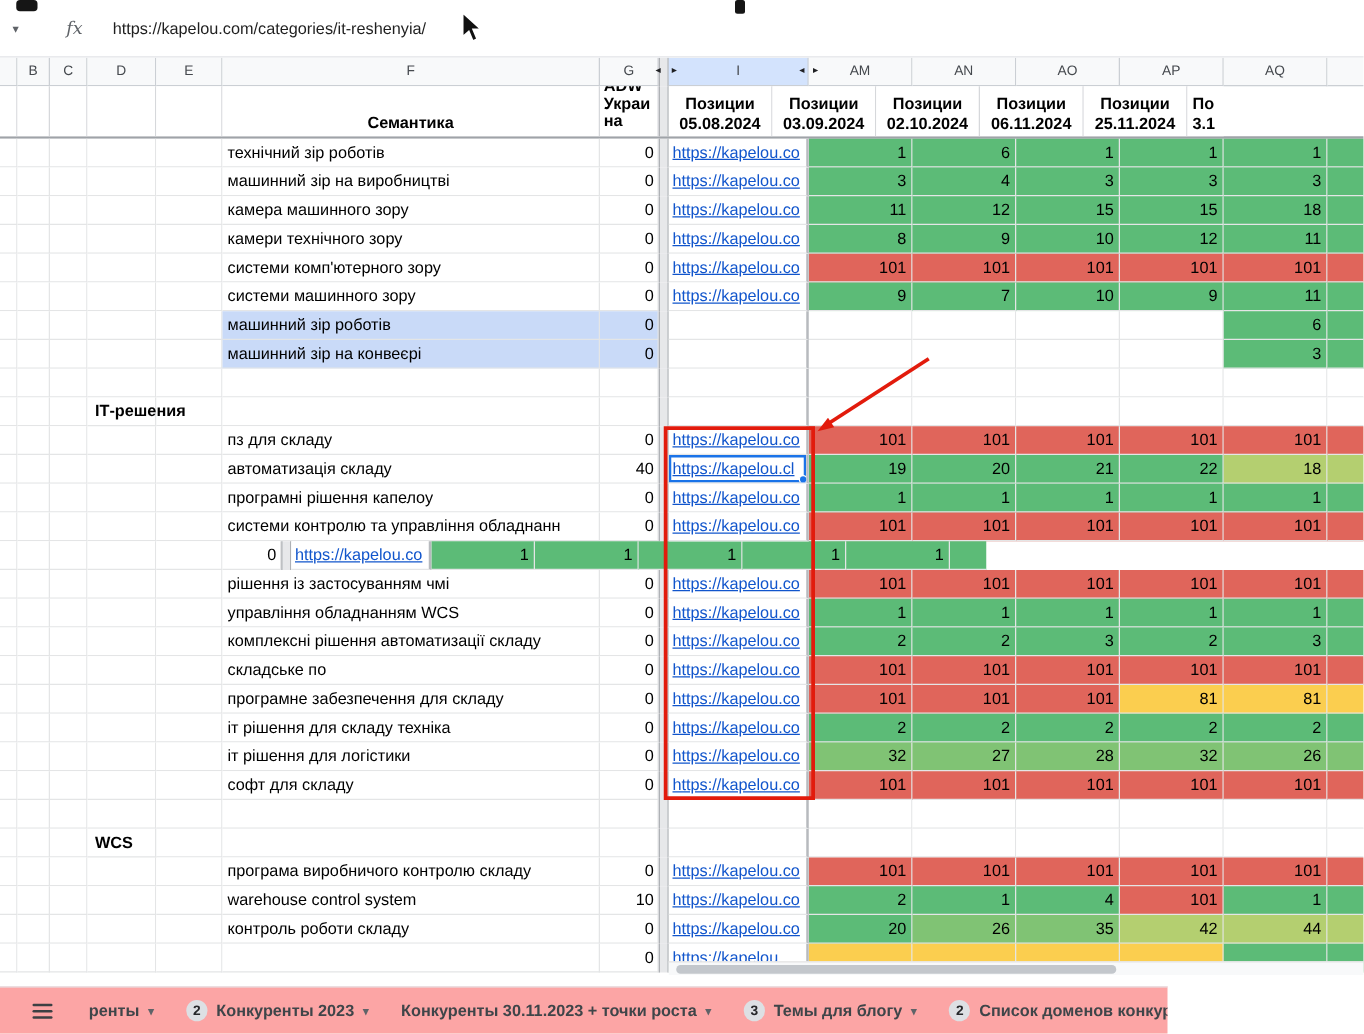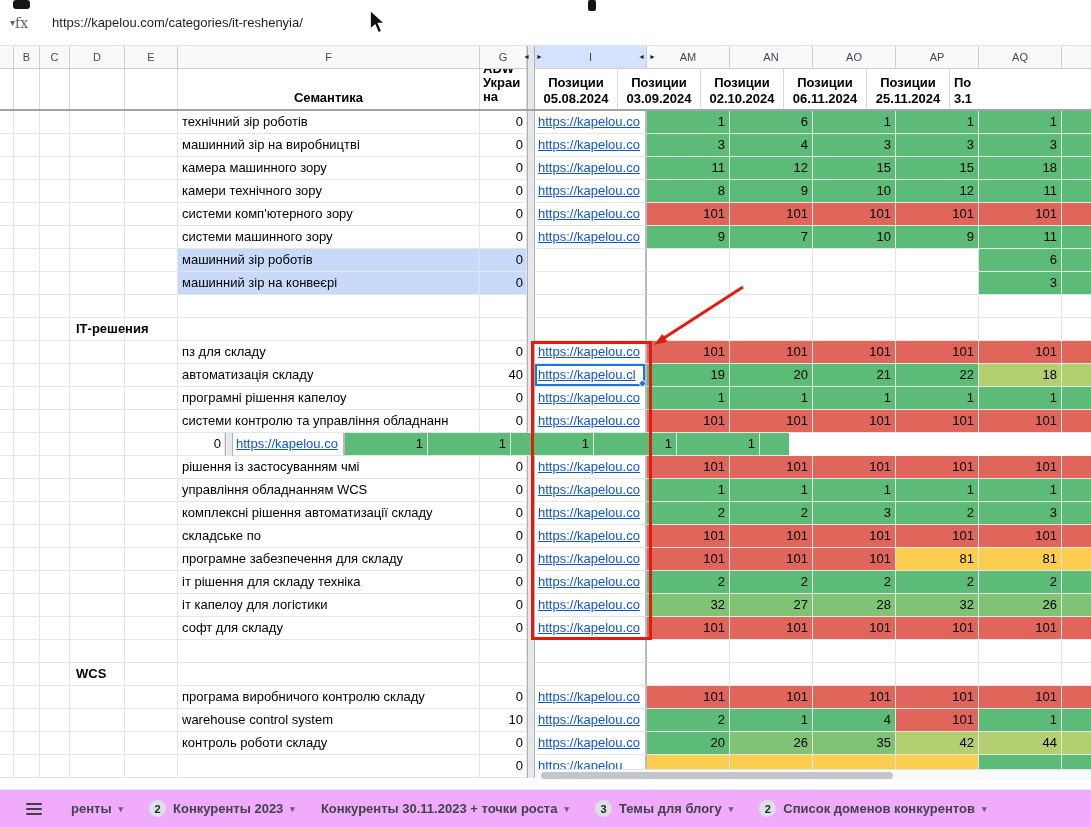--- a/index.html
+++ b/index.html
@@ -3,21 +3,21 @@
 <meta charset="utf-8">
 <style>
   * { margin:0; padding:0; box-sizing:border-box; }
   body { font-family:"Liberation Sans", sans-serif; background:#fff; }
   .screen { position:relative; width:1091px; height:827px; overflow:hidden; background:#fff; }
 
   
   .fbar { position:absolute; top:0; left:0; width:100%; height:46px; background:#fff;
           border-bottom:1px solid #E2E4E7; display:flex; align-items:center; z-index:2; }
   .fcaret { margin-left:10px; font-size:10px; color:#5F6368; }
-  .fx { font-family:"DejaVu Serif", serif; font-size:14px; color:#5F6368; }
+  .fx { margin-left:38px; font-family:"DejaVu Serif", serif; font-style:italic; font-size:14px; color:#5F6368; }
   .fval { margin-left:24px; font-size:13px; color:#1F1F1F; }
   .artifact { position:absolute; z-index:5; }
   .a1 { left:13px; top:0; width:17px; height:9px; background:#151515; border-radius:3px; }
   .a2 { left:588px; top:0; width:8px; height:11px; background:#151515; border-radius:2px; }
 
   
   .sheet { position:absolute; top:46px; left:0; width:1091px; height:734px; overflow:hidden; background:#fff; }
   .flexrow { display:flex; }
   .lrow { height:23px; }
   .lcell { background:#F8F9FA; border-right:1px solid #CBCFD4; border-bottom:1px solid #CBCFD4;
@@ -52,21 +52,21 @@
   .harrow { position:absolute; top:7px; font-size:7px; color:#202124; z-index:6; }
 
   .redbox { position:absolute; left:531px; top:295px; width:121px; height:299px;
             border:3px solid #E21B0C; z-index:30; pointer-events:none; }
   .redarrow { position:absolute; left:640px; top:225px; width:120px; height:85px; z-index:31; pointer-events:none; }
 
   .hscroll { position:absolute; left:535px; top:769px; width:556px; height:11px; background:#F8F9FA;
              border-top:1px solid #E3E3E3; z-index:40; }
   .hthumb { position:absolute; left:6px; top:2px; width:352px; height:7px; background:#C3C7CC; border-radius:4px; }
 
-  .tabbar { position:absolute; left:0; top:789px; width:1091px; height:38px; background:#f0abfc;
+  .tabbar { position:absolute; left:0; top:789px; width:934px; height:38px; background:#fca5a5;
             border-top:1px solid #E6E9ED; display:flex; align-items:center; overflow:hidden; }
   .burger { margin-left:26px; margin-right:16px; display:flex; flex-direction:column; gap:3px; cursor:pointer; }
   .burger span { width:16px; height:2px; background:#3C4043; border-radius:1px; }
   .tab { display:flex; align-items:center; gap:7px; padding:0 13px; height:100%;
          font-size:13px; font-weight:bold; color:#3F4549; white-space:nowrap; }
   .caret { font-size:9px; color:#5F6368; }
   .badge { width:17px; height:17px; border-radius:50%; background:#DDE0E4; color:#26282B;
            font-size:11px; font-weight:bold; display:flex; align-items:center; justify-content:center; flex-shrink:0; }
 
   .cursor { position:absolute; left:369px; top:9px; width:17px; height:27px; z-index:100; }
@@ -534,21 +534,21 @@
           <div class="cell wP pos" style="background: rgb(92, 187, 119);">2</div>
           <div class="cell wP pos" style="background: rgb(92, 187, 119);">2</div>
           <div class="cell wR pos" style="background: rgb(92, 187, 119);"></div>
         </div>
         <div class="row">
           <div class="cell wA"></div>
           <div class="cell wB"></div>
           <div class="cell wC"></div>
           <div class="cell wD"></div>
           <div class="cell wE"></div>
-          <div class="cell wF fcell">іт капелоу для логістики</div>
+          <div class="cell wF fcell">іт рішення для логістики</div>
           <div class="cell wG gval">0</div>
           <div class="cell wDv dv"></div>
           <div class="cell wI icell">
             <a class="link" href="#">https://kapelou.co</a>
           </div>
           <div class="cell wP pos" style="background: rgb(128, 195, 116);">32</div>
           <div class="cell wP pos" style="background: rgb(128, 195, 116);">27</div>
           <div class="cell wP pos" style="background: rgb(128, 195, 116);">28</div>
           <div class="cell wP pos" style="background: rgb(128, 195, 116);">32</div>
           <div class="cell wP pos" style="background: rgb(128, 195, 116);">26</div>

